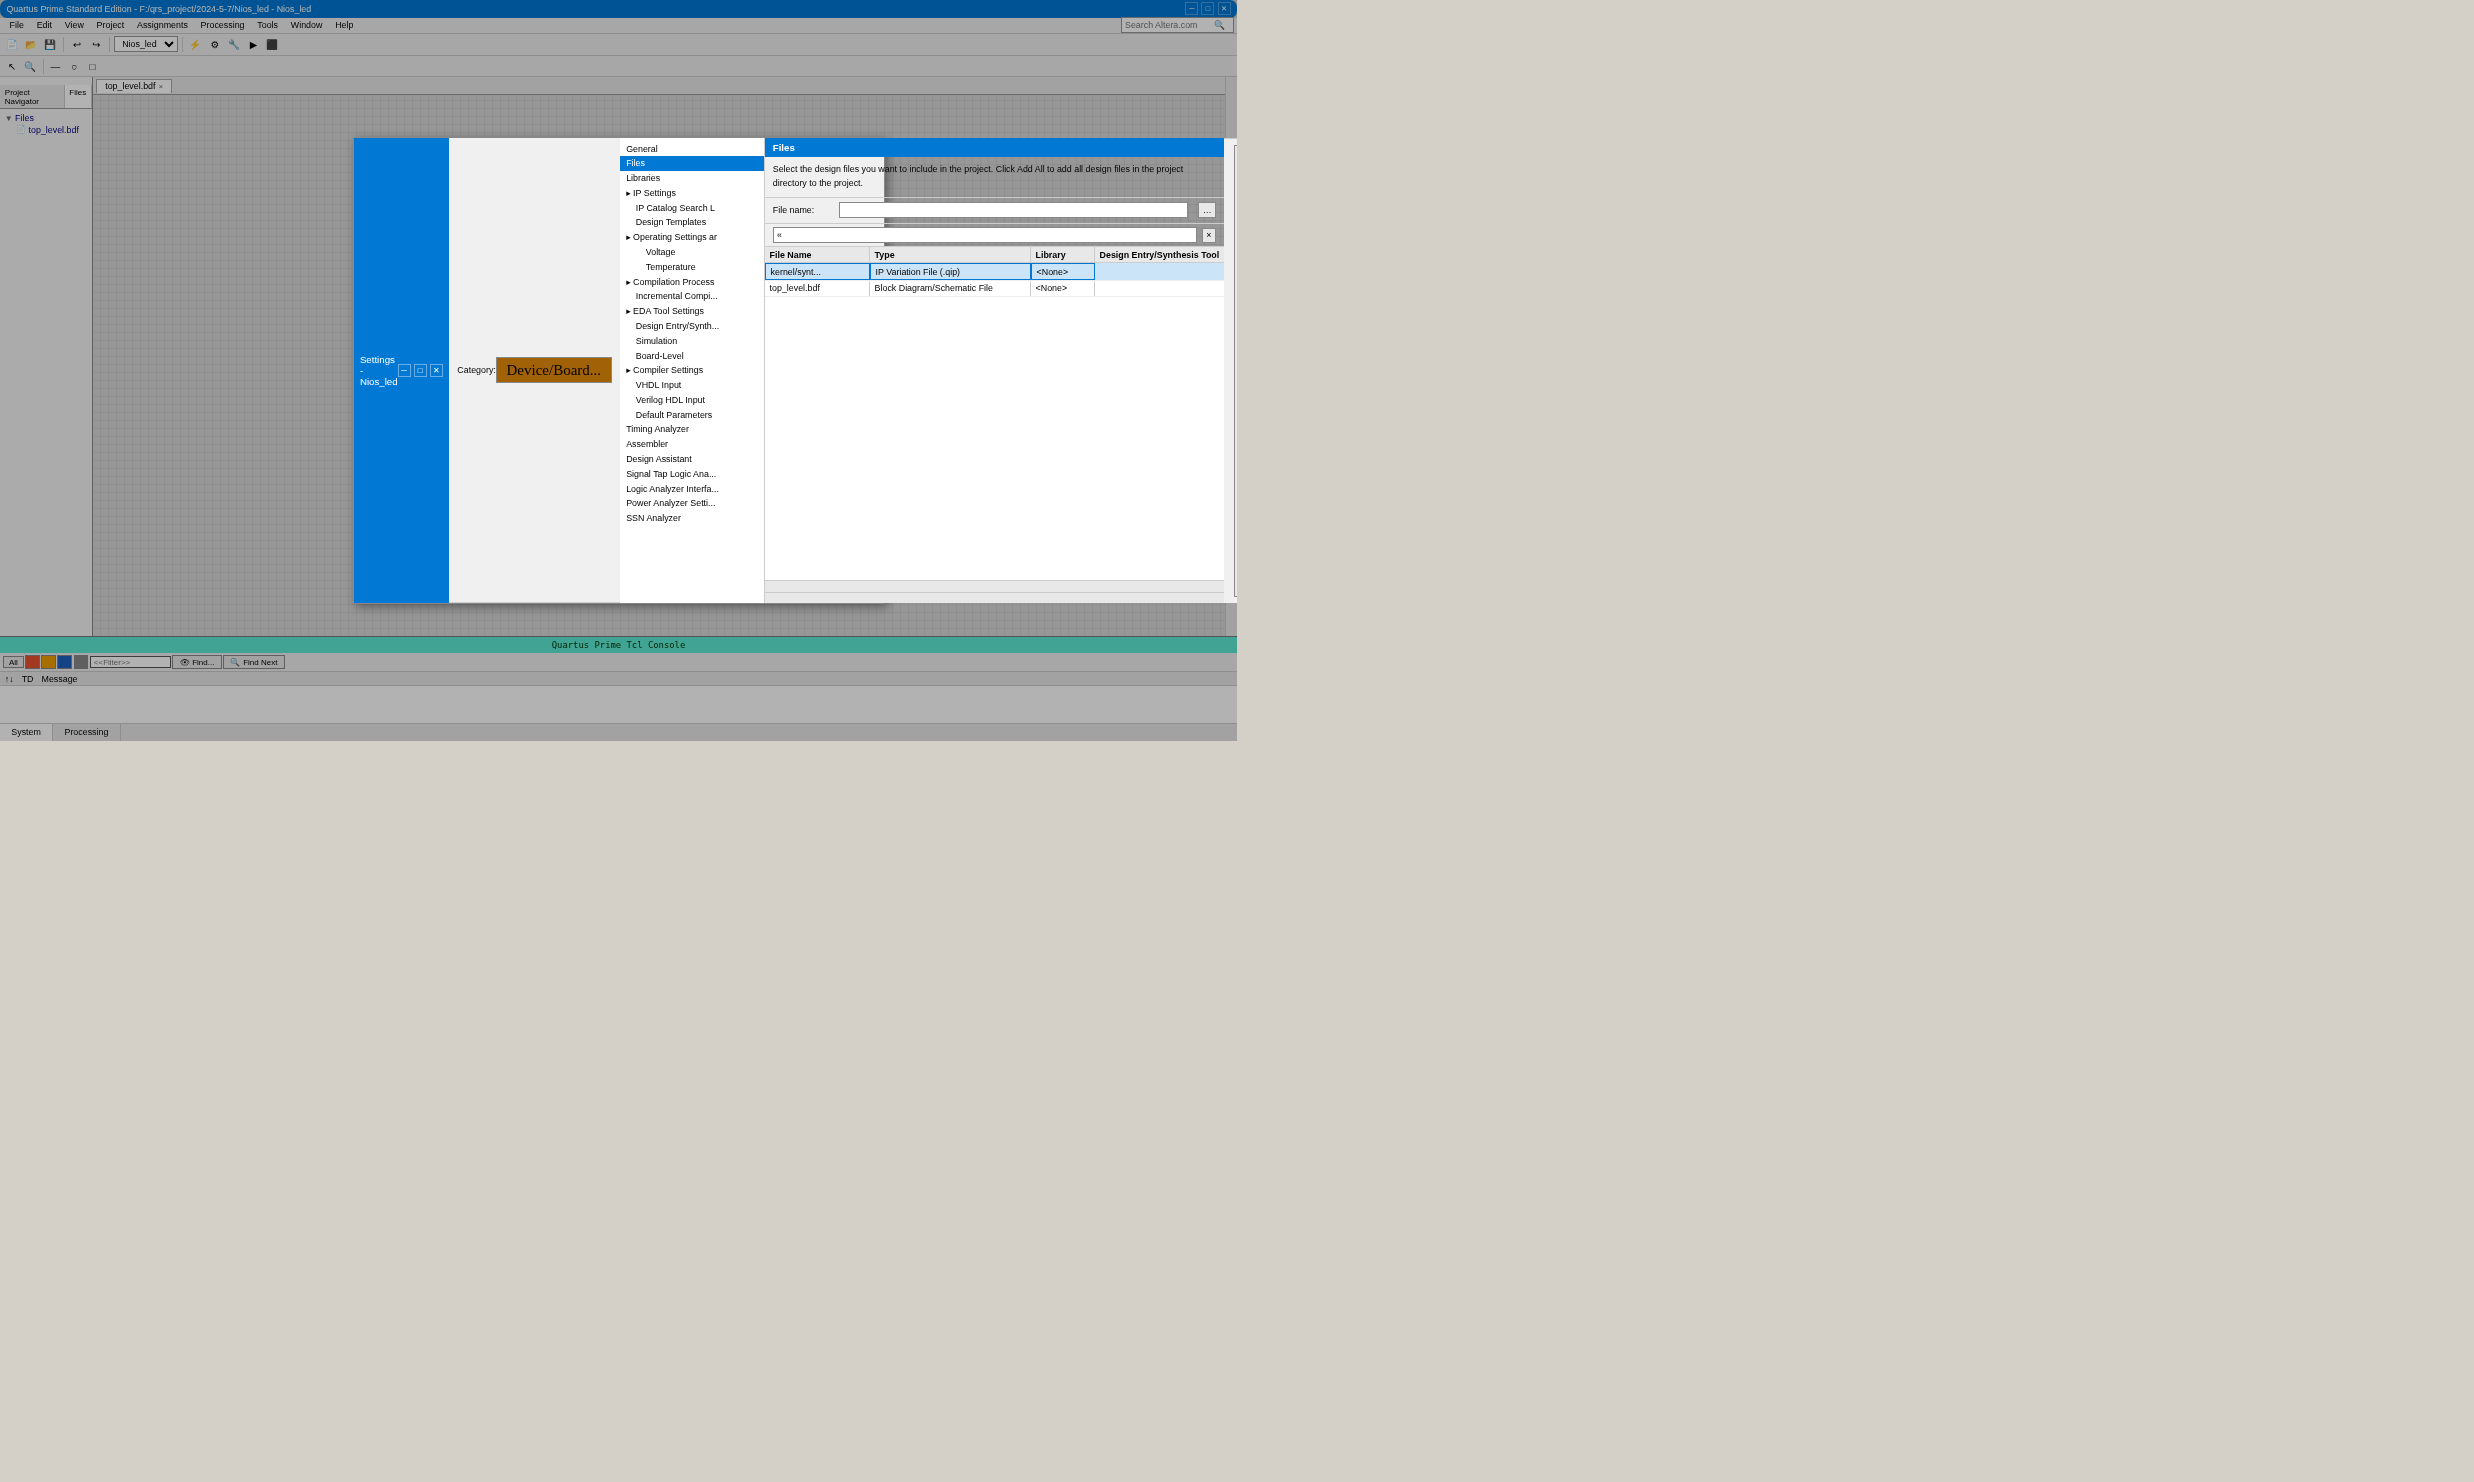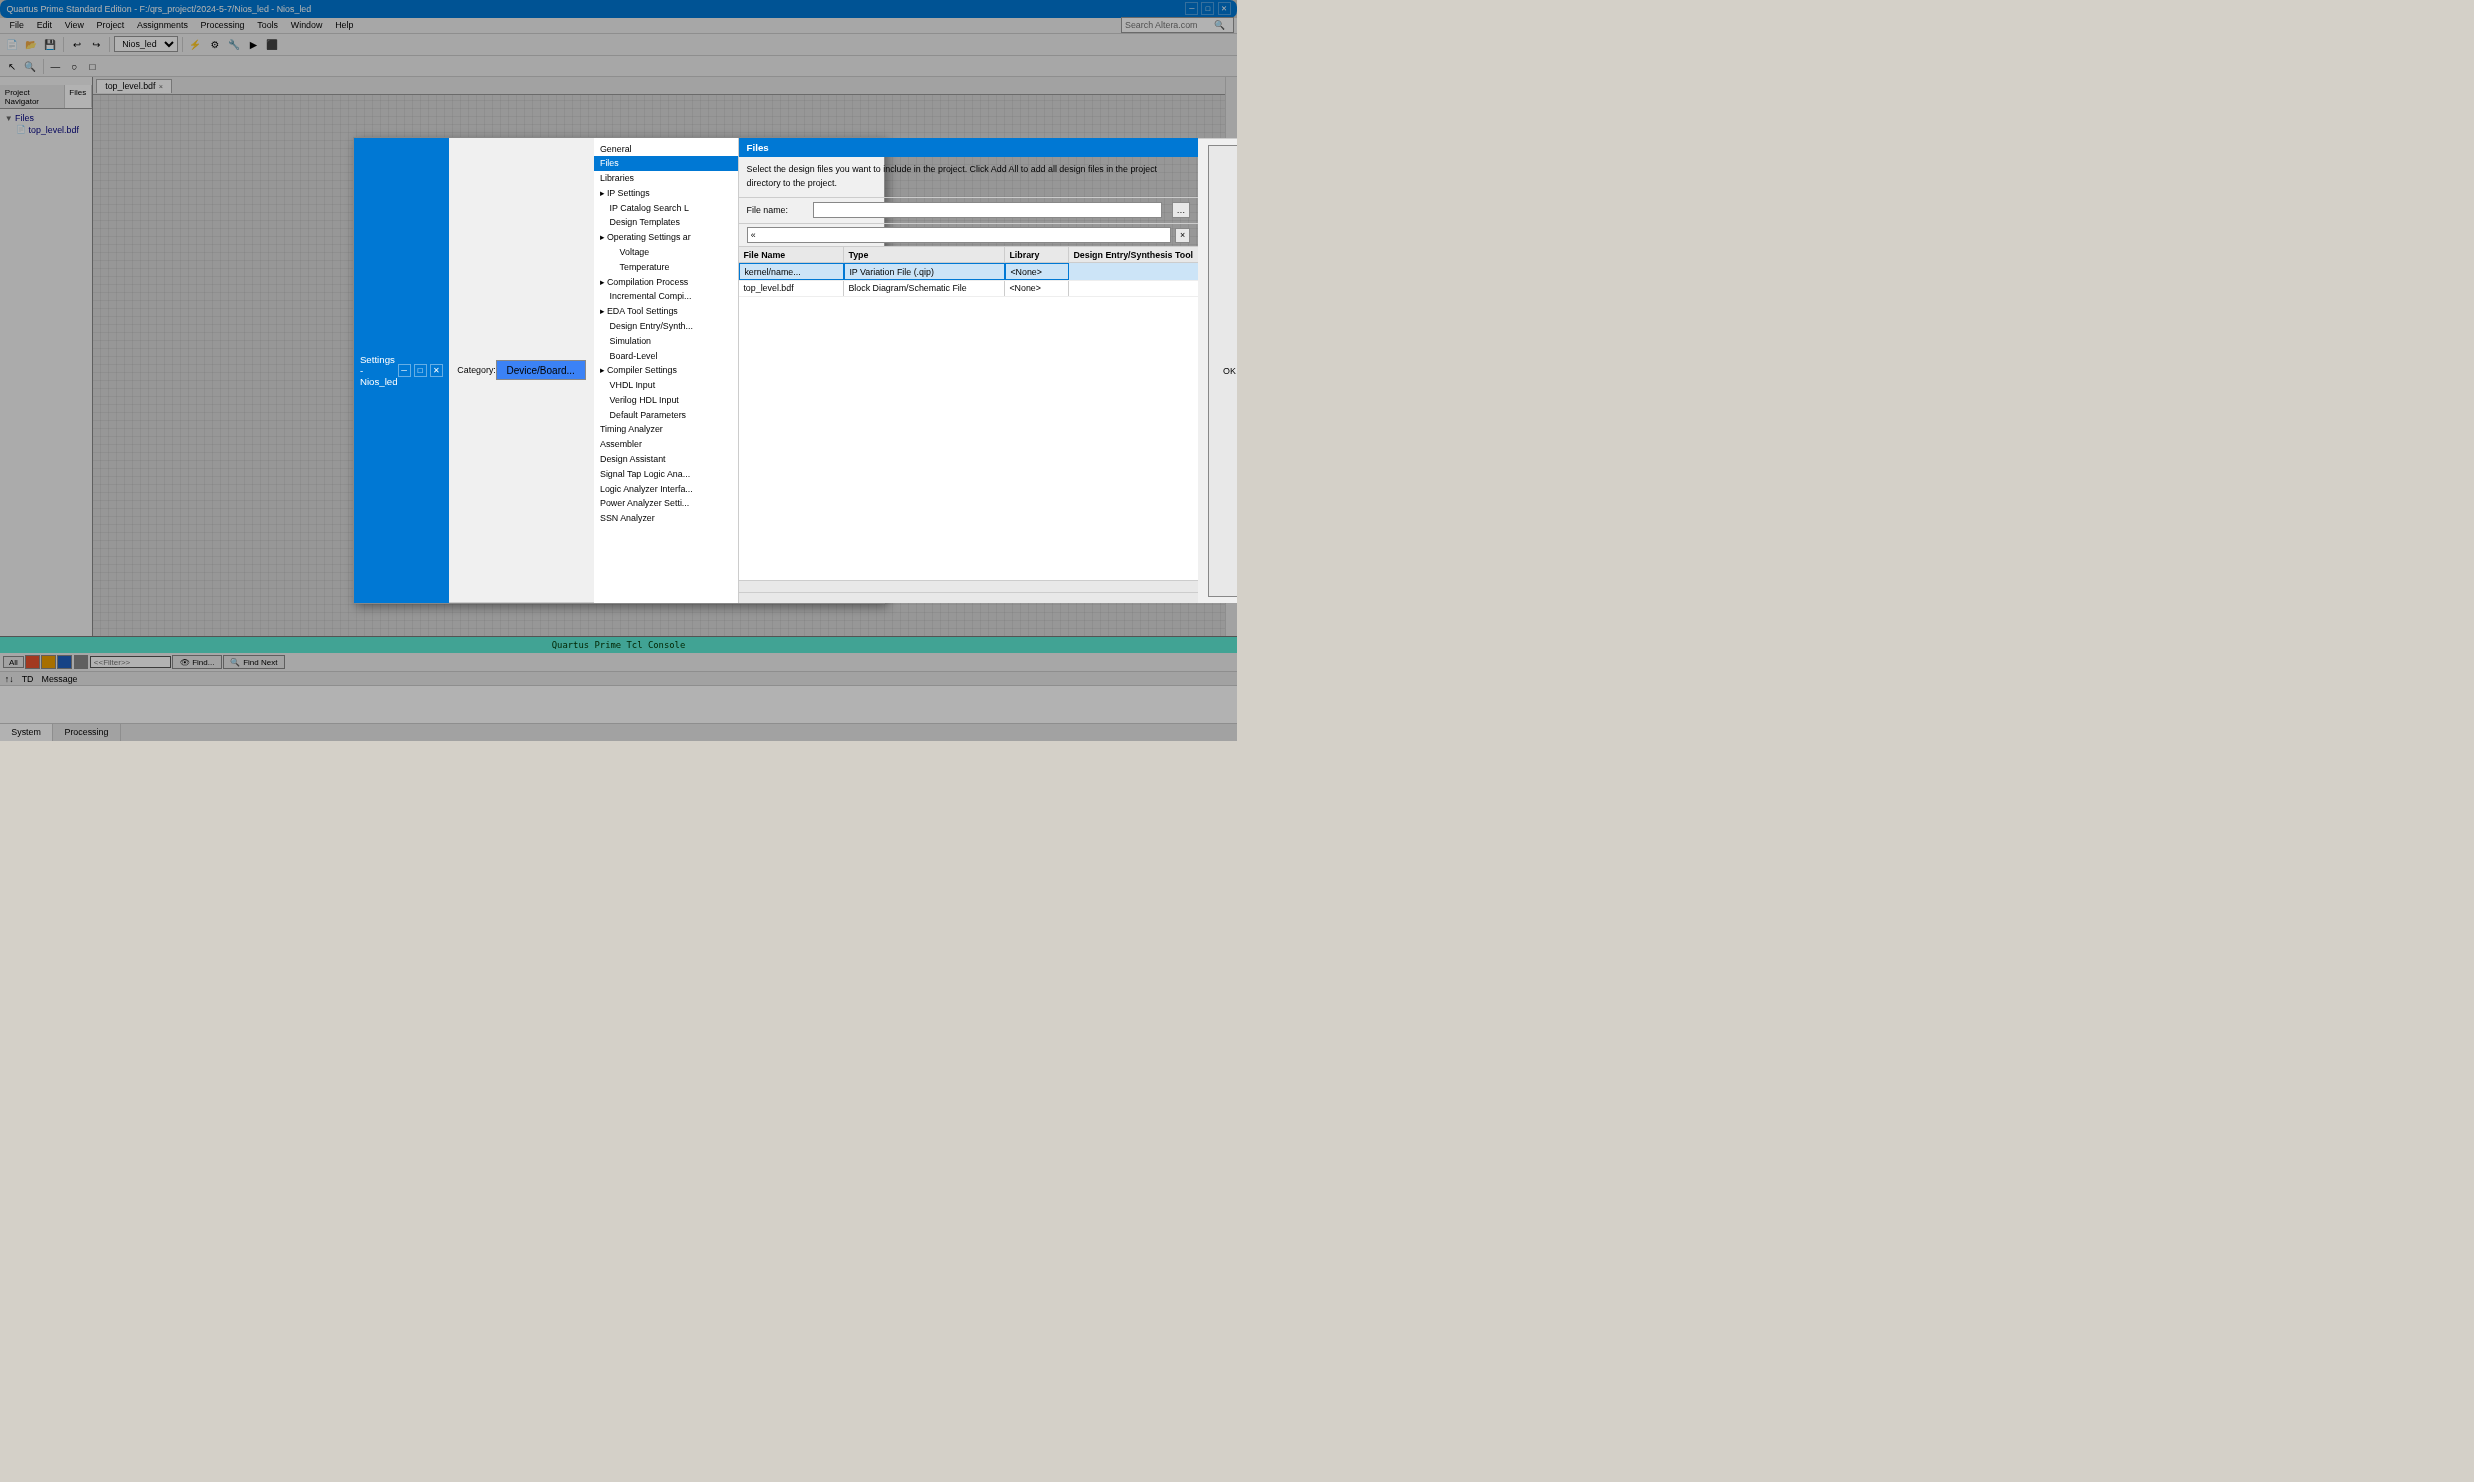--- a/index.html
+++ b/index.html
@@ -313,22 +313,22 @@
       background: #f0f0f0;
     }
     .footer-btn {
       padding: 3.2px 14.5px; font-size: 8.9px;
       background: #e8e8e8;
       border: 0.8px solid #888; cursor: pointer;
     }
     
     .device-board-btn {
       position: absolute; right: 9.7px; top: 3.2px;
-      padding: 3.2px 9.7px; font-size: 10px;
-      background: #3b82f6; border: 0.8px solid #888; cursor: pointer;
+      padding: 3.2px 9.7px; font-size: 15px;
+      background: #a16207; border: 0.8px solid #888; cursor: pointer; font-family: Liberation Serif, serif;
     }
 
     
     .app-wrapper {
       display: flex; flex-direction: column;
       height: 741px; width: 1237px;
       overflow: hidden; position: relative;
     }
     .main-content-area {
       display: flex; flex: 1; overflow: hidden;
@@ -580,21 +580,21 @@
               <div class="files-table-header">
                 <div class="col-filename file-cell">File Name</div>
                 <div class="col-type file-cell">Type</div>
                 <div class="col-library file-cell">Library</div>
                 <div class="col-design file-cell">Design Entry/Synthesis Tool</div>
               </div>
 
               <div class="files-table-body">
 
                 <div class="file-row" style="background:#cce4f7;">
-                  <div class="col-filename file-cell file-cell-selected" style="border:1.6px solid #0078d4; background:#cce4f7;">kernel/name...</div>
+                  <div class="col-filename file-cell file-cell-selected" style="border:1.6px solid #0078d4; background:#cce4f7;">kernel/synt...</div>
                   <div class="col-type file-cell file-cell-selected" style="background:#cce4f7;">IP Variation File (.qip)</div>
                   <div class="col-library file-cell file-cell-selected" style="background:#cce4f7;">&lt;None&gt;</div>
                   <div class="col-design file-cell"></div>
                 </div>
 
                 <div class="file-row">
                   <div class="col-filename file-cell">top_level.bdf</div>
                   <div class="col-type file-cell">Block Diagram/Schematic File</div>
                   <div class="col-library file-cell">&lt;None&gt;</div>
                   <div class="col-design file-cell"></div>

